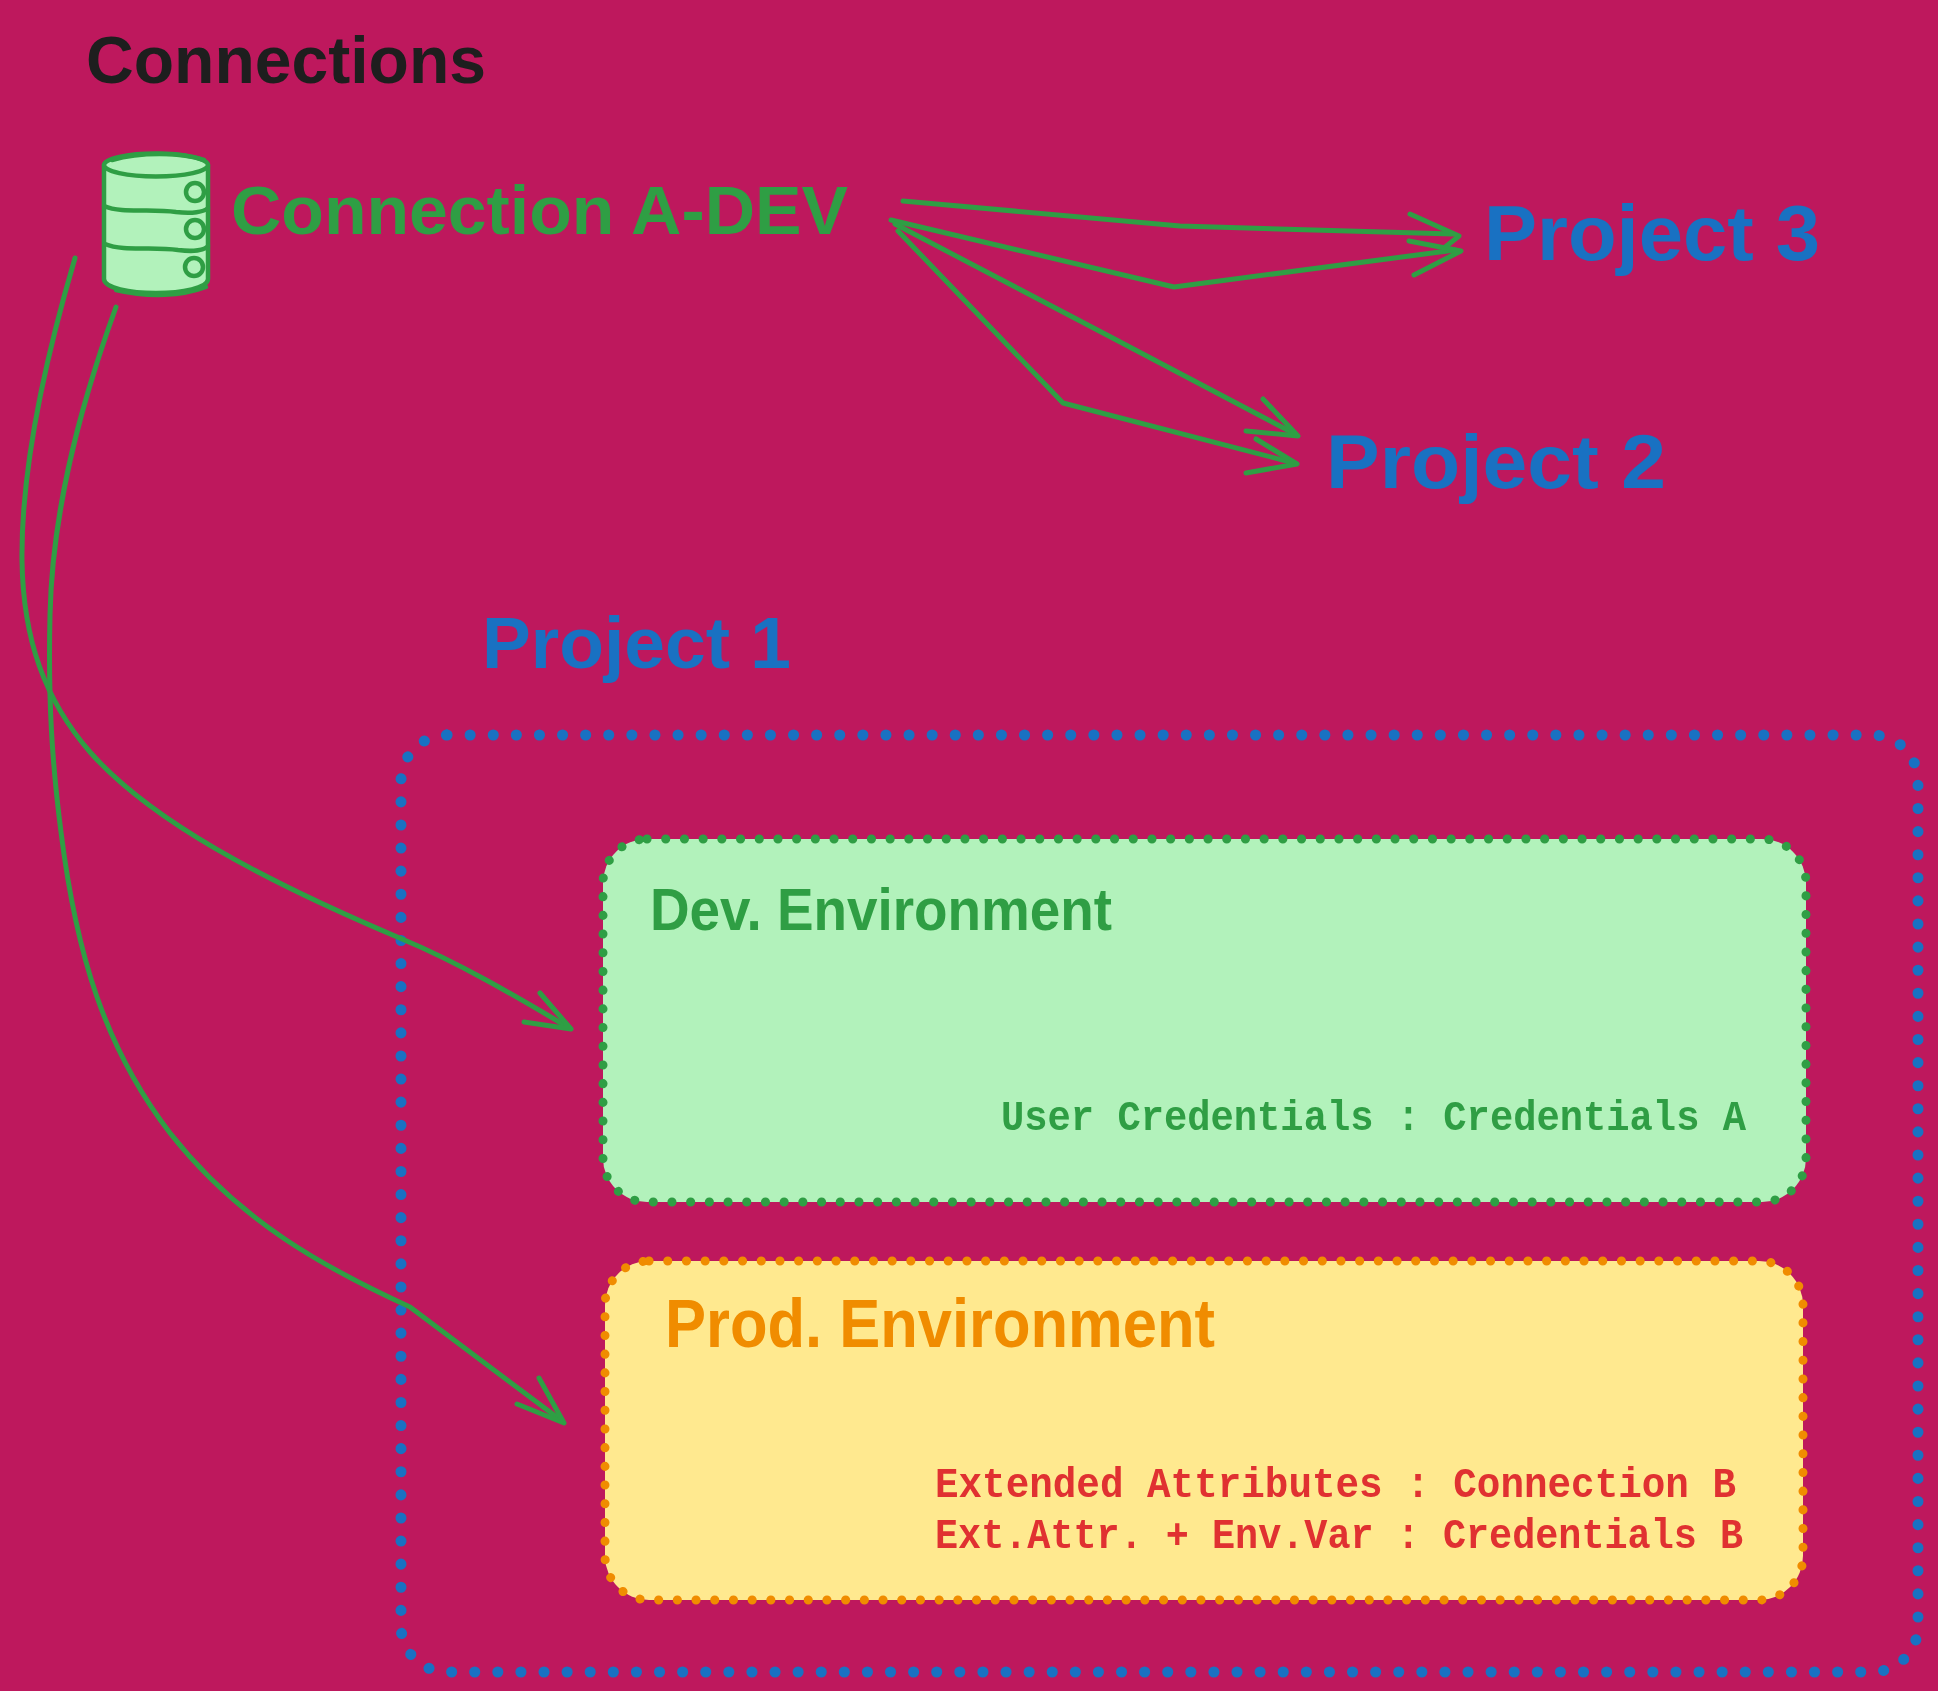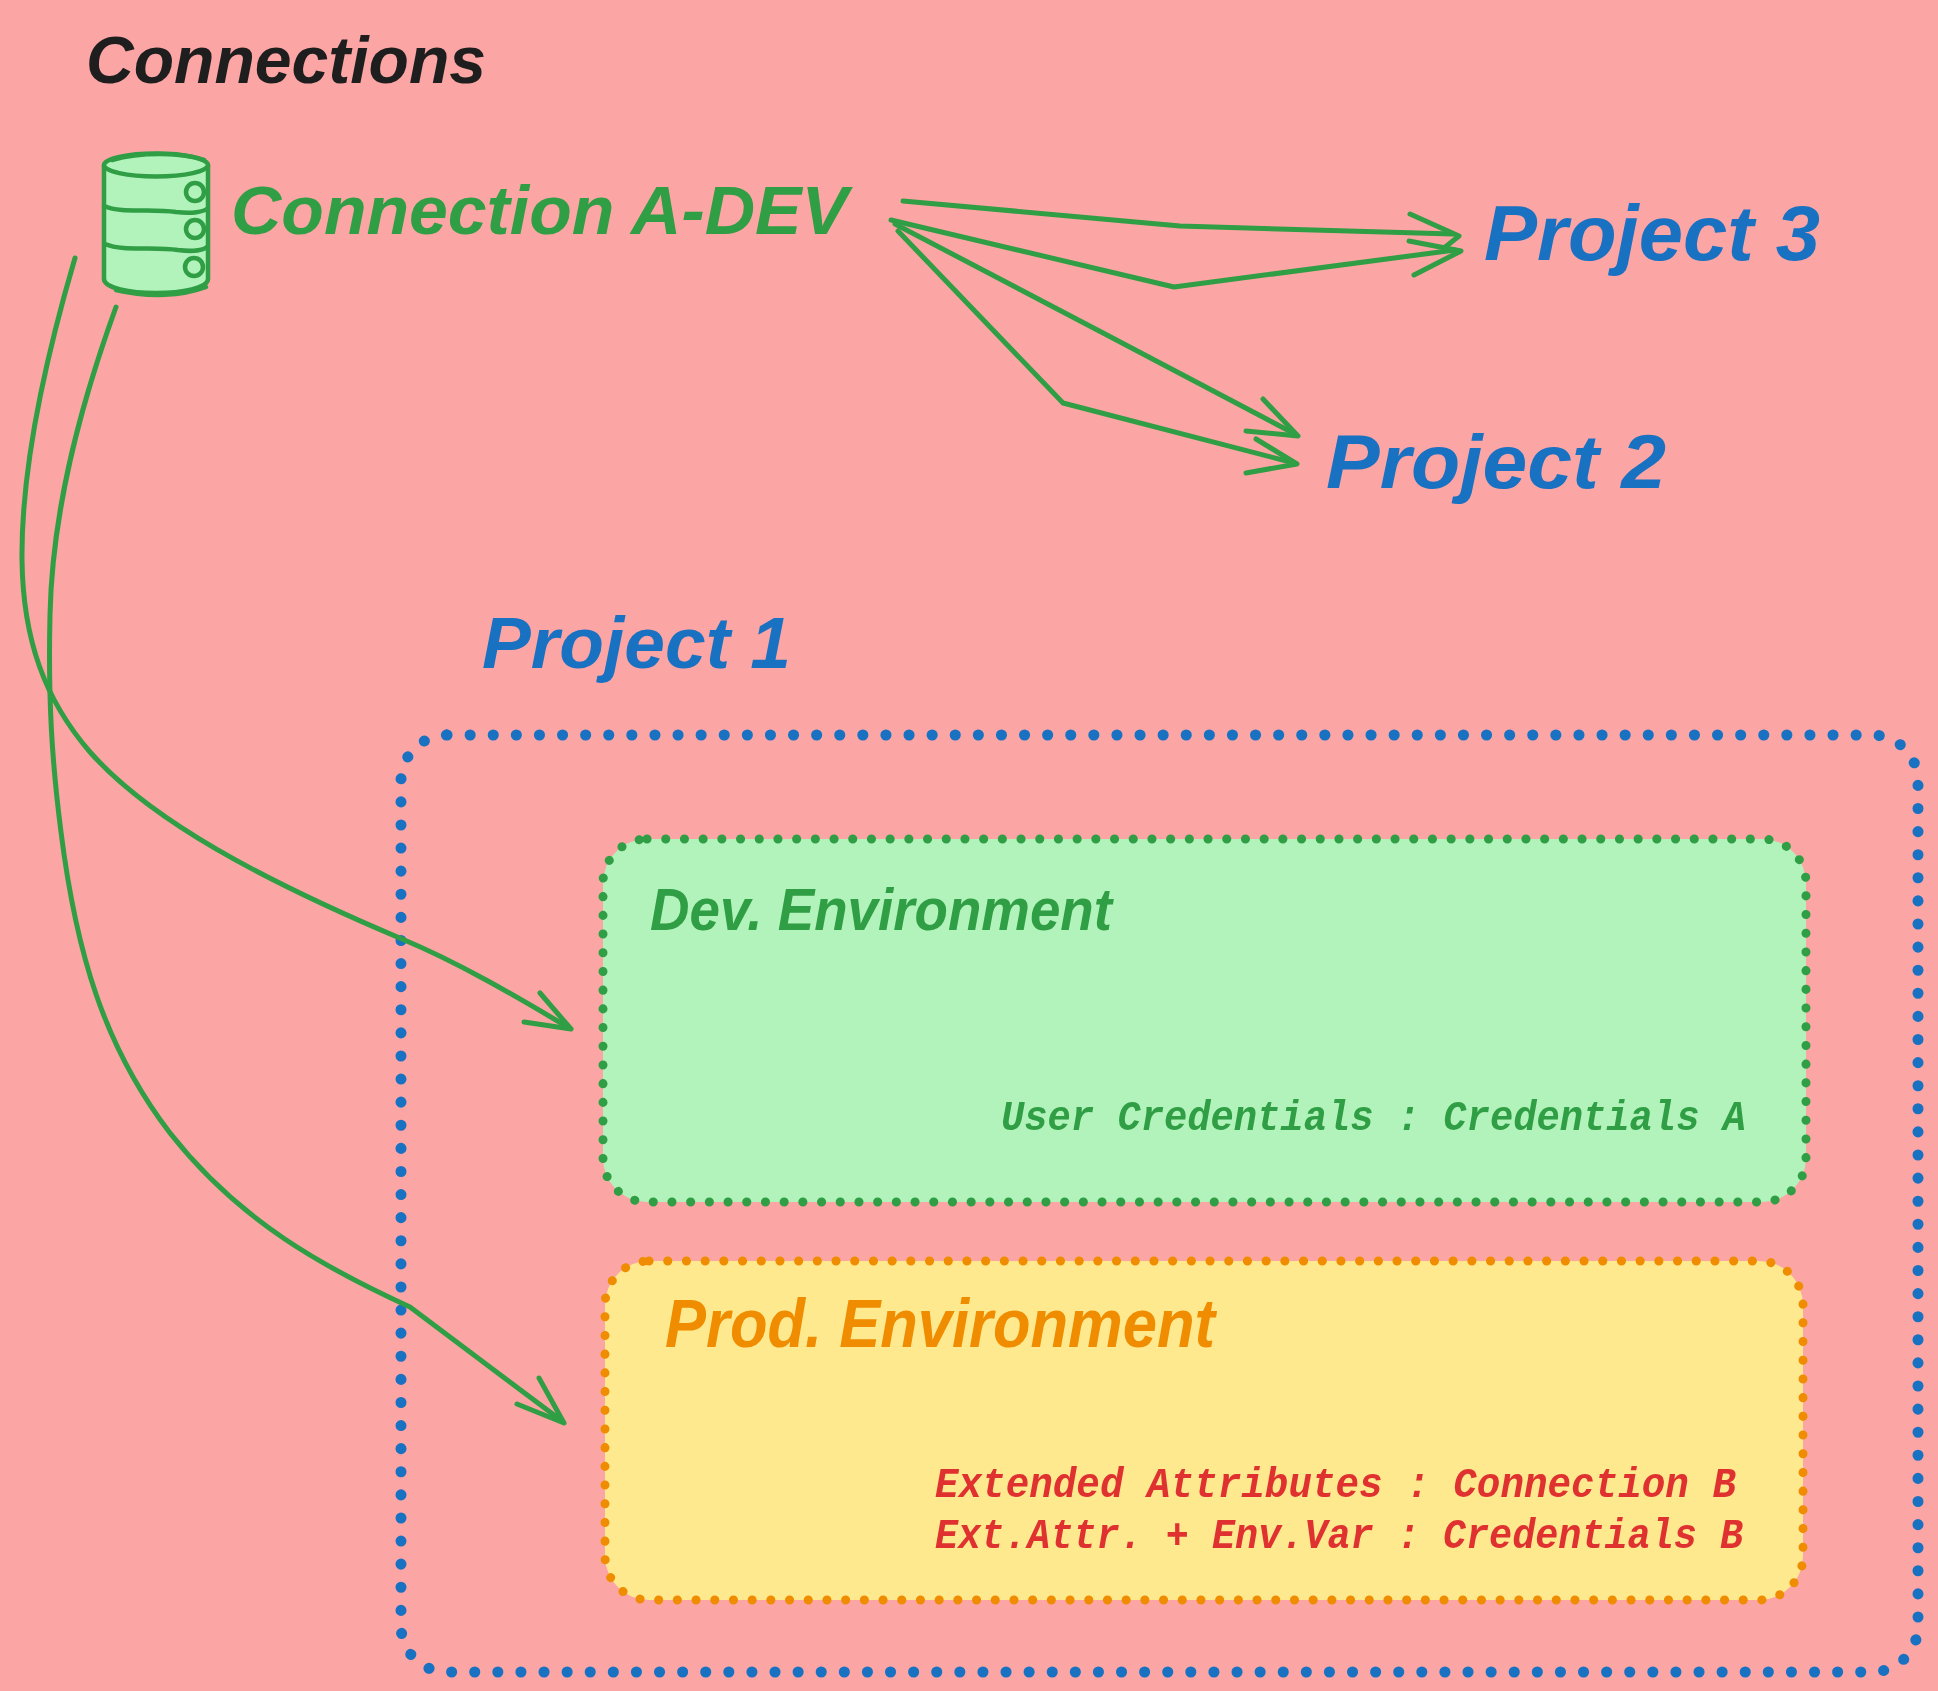--- a/index.html
+++ b/index.html
@@ -1,16 +1,16 @@
 <!DOCTYPE html>
 <html><head>
 <meta charset="utf-8">
 <style>
   html,body{margin:0;padding:0;background:#ffffff;}
-  .stage{position:relative;width:1938px;height:1691px;overflow:hidden;background:#fca5a5;font-style:italic;}
+  .stage{position:relative;width:1938px;height:1691px;overflow:hidden;background:#be185d;}
   svg text{font-family:"Liberation Sans",sans-serif;}
   svg text.mono{font-family:"Liberation Mono",monospace;}
 </style>
 </head>
 <body>
 <div class="stage">
 <svg width="1938" height="1691" viewBox="0 0 1938 1691">
 
   <rect x="401" y="735" width="1517" height="937" rx="46" ry="46" fill="none" stroke="#1971c2" stroke-width="11" stroke-dasharray="0.1 23" stroke-linecap="round"></rect>
 

